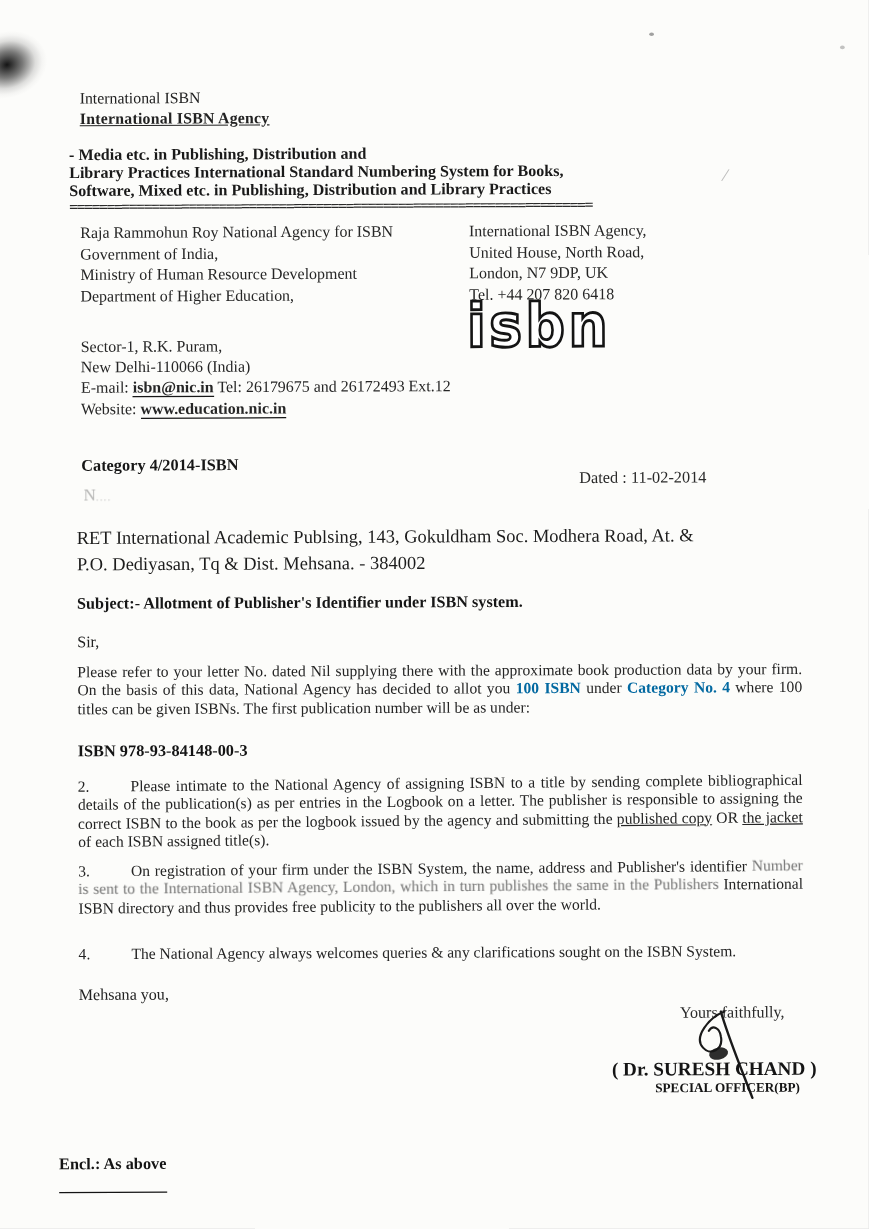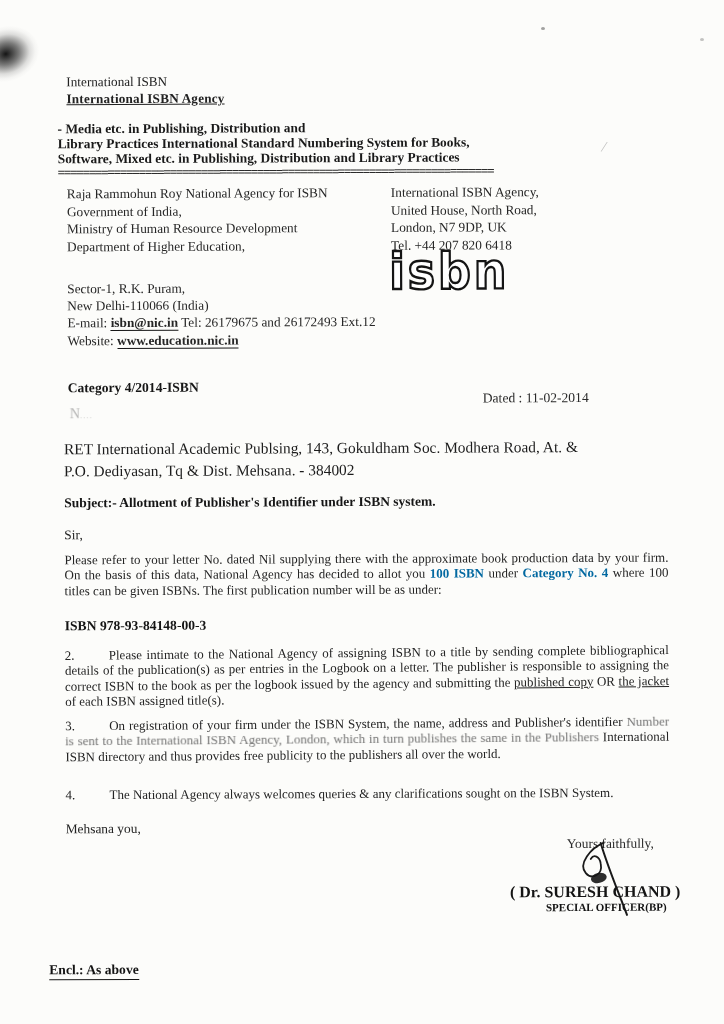--- a/index.html
+++ b/index.html
@@ -59,21 +59,21 @@
   .ul { text-decoration:underline; }
   .faded { color:#555; opacity:.82; filter:blur(.35px); }
 
   .thanking { left:62px; top:820px; font-size:13.4px; }
   .valediction { left:563px; top:837px; font-size:13.4px; color:#2a2a2a; }
   .sig { left:566px; top:840px; width:104px; height:84px; }
   .signer-name  { left:506px; top:884px; font-size:16px; font-weight:bold; color:#141414; }
   .signer-title { left:506px; top:902px; font-size:11px; font-weight:bold; color:#141414;margin-left:36px; }
 
   .encl { left:45px; top:961px; font-size:13.6px; font-weight:bold; color:#141414; }
-  .encl span { border-bottom:1.6px solid #141414; padding-bottom:2px; }
+  .encl span { border-bottom:1.6px solid #141414; padding-bottom:16px; }
 </style>
 </head>
 <body>
 
 <div class="page">
 
   <div class="abs smudge"></div>
   <div class="abs speck" style="left:541px; top:27px;"></div>
   <div class="abs speck" style="left:700px; top:38px; opacity:.35;"></div>
   <div class="abs stray-slash">/</div>

